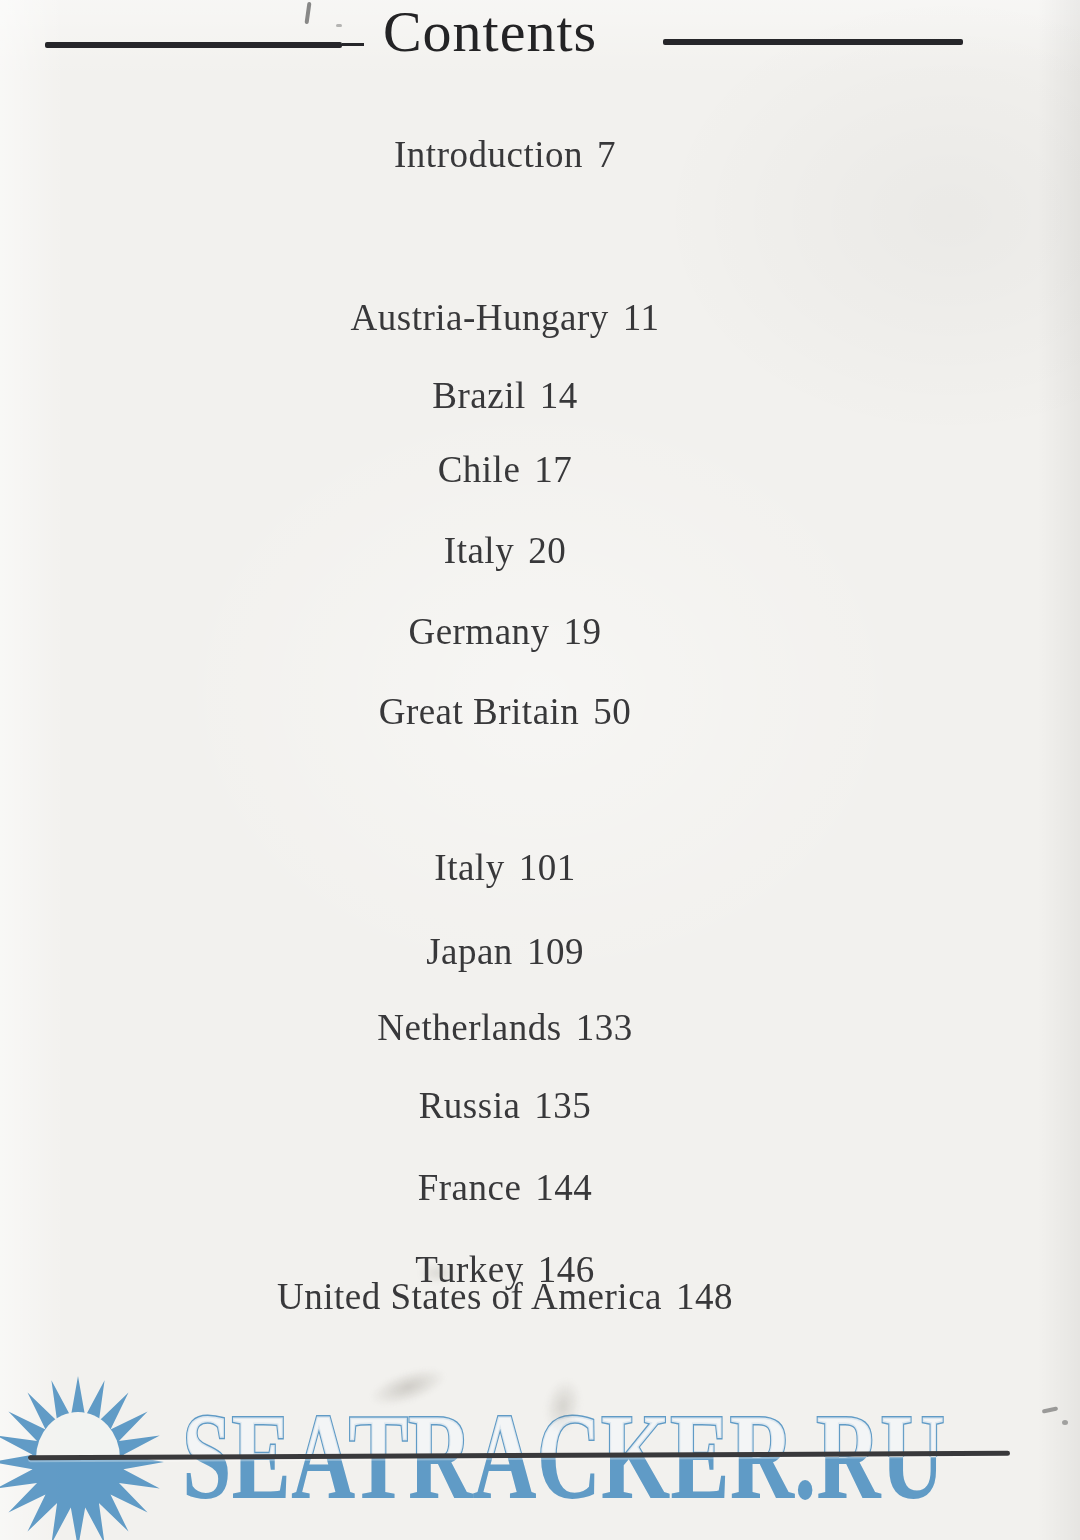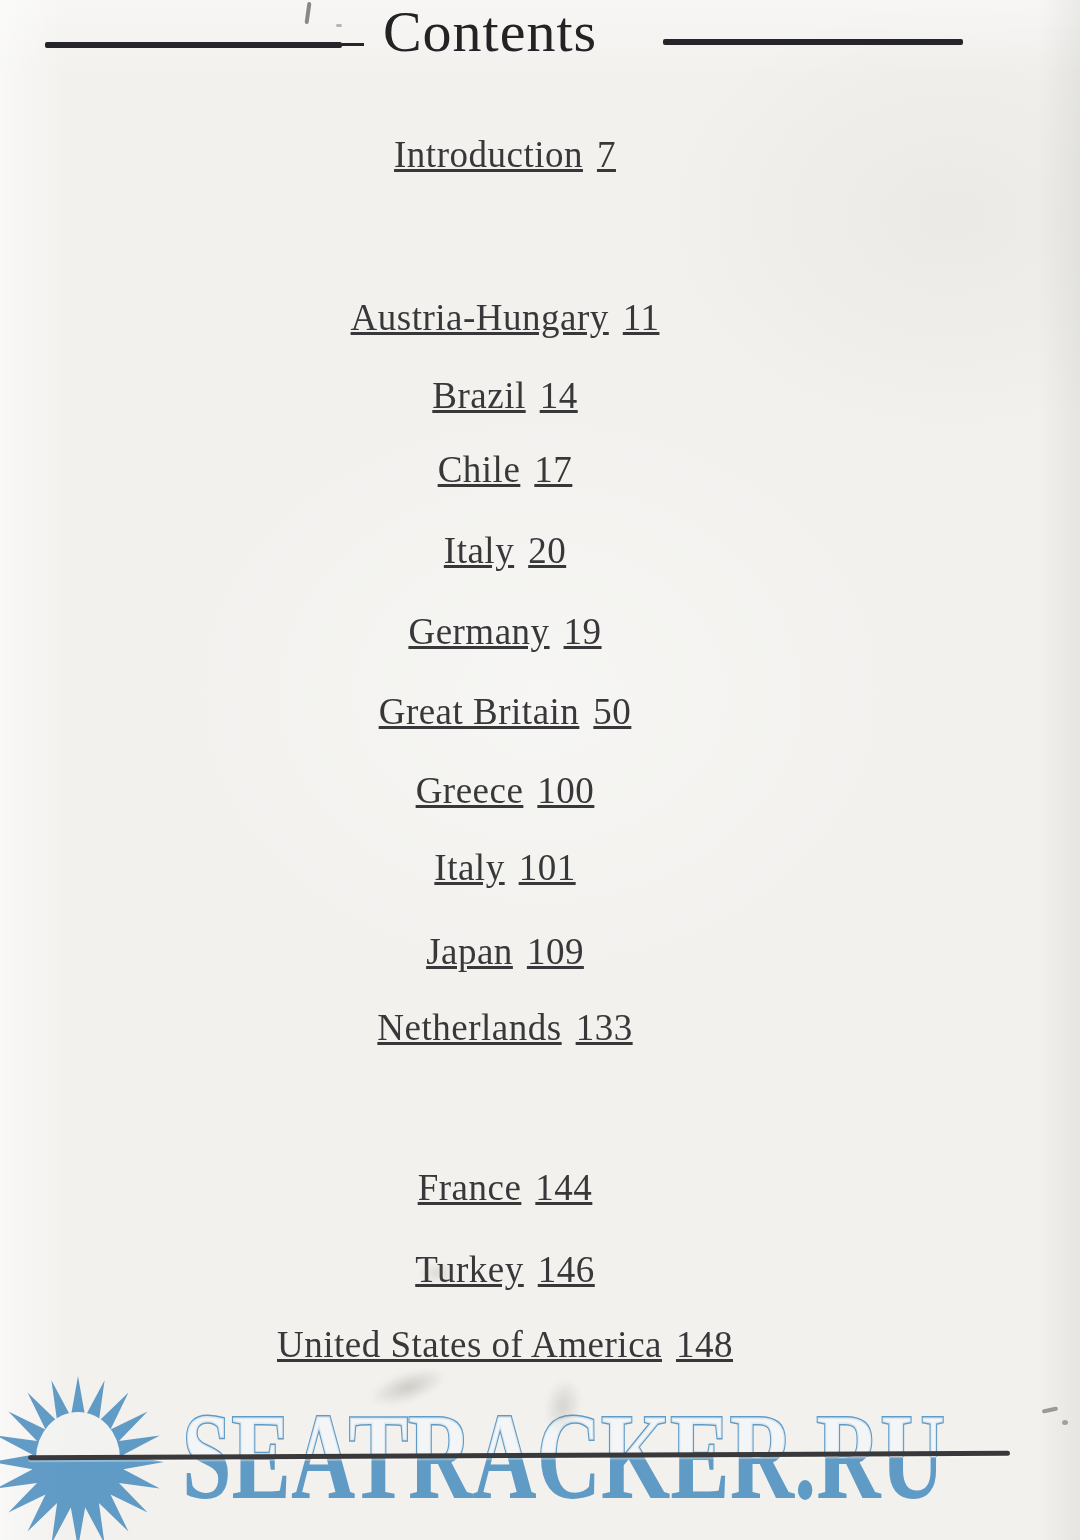--- a/index.html
+++ b/index.html
@@ -27,21 +27,20 @@
   .rule-left::after{
     content:"";position:absolute;right:-22px;top:1px;width:22px;height:3px;background:#26262a;
   }
   .rule-right{left:663px;top:39px;width:300px;}
   
   .toc{position:absolute;left:0;top:0;width:1010px;height:1400px;}
   .toc-row{
     position:absolute;left:0;width:100%;text-align:center;
     font-size:37px;line-height:46px;color:#38383a;letter-spacing:0.5px;
     white-space:nowrap;
-    text-decoration:underline;
   }
   .toc-row .pg{margin-left:14px;}
   
   .wm{position:absolute;left:0;top:1340px;width:1080px;height:200px;opacity:0.93;}
   .wm-sun{position:absolute;left:-12px;top:32px;width:180px;height:180px;z-index:1;}
   .wm-textwrap{position:absolute;left:182px;top:56px;width:898px;height:122px;z-index:2;}
   .wm-layer{
     position:absolute;left:0;top:0;height:122px;
     font:700 122px "Liberation Serif","DejaVu Serif",serif;
     line-height:122px;white-space:nowrap;letter-spacing:0px;
@@ -83,27 +82,27 @@
   <div class="rule rule-right"></div>
 
   <div class="toc">
     <div class="toc-row" style="top:132px"><span>Introduction</span><span class="pg">7</span></div>
     <div class="toc-row" style="top:295px"><span>Austria-Hungary</span><span class="pg">11</span></div>
     <div class="toc-row" style="top:373px"><span>Brazil</span><span class="pg">14</span></div>
     <div class="toc-row" style="top:447px"><span>Chile</span><span class="pg">17</span></div>
     <div class="toc-row" style="top:528px"><span>Italy</span><span class="pg">20</span></div>
     <div class="toc-row" style="top:609px"><span>Germany</span><span class="pg">19</span></div>
     <div class="toc-row" style="top:689px"><span>Great Britain</span><span class="pg">50</span></div>
-    <div class="toc-row" style="top:768px"><span>Greece</span><span class="pg">100</span></div>
     <div class="toc-row" style="top:845px"><span>Italy</span><span class="pg">101</span></div>
     <div class="toc-row" style="top:929px"><span>Japan</span><span class="pg">109</span></div>
     <div class="toc-row" style="top:1005px"><span>Netherlands</span><span class="pg">133</span></div>
+    <div class="toc-row" style="top:1083px"><span>Russia</span><span class="pg">135</span></div>
     <div class="toc-row" style="top:1165px"><span>France</span><span class="pg">144</span></div>
     <div class="toc-row" style="top:1247px"><span>Turkey</span><span class="pg">146</span></div>
-    <div class="toc-row" style="top:1322px"><span>United States of America</span><span class="pg">148</span></div>
+    <div class="toc-row" style="top:1274px"><span>United States of America</span><span class="pg">148</span></div>
   </div>
 
   <div class="wm">
     <svg class="wm-sun" viewBox="0 0 180 180">
       <polygon fill="#5695c3" points="90.0,4.0 97.2,44.6 116.6,8.2 110.9,49.0 140.5,20.4 122.5,57.5 159.6,39.5 131.0,69.1 171.8,63.4 135.4,82.8 176.0,90.0 135.4,97.2 171.8,116.6 131.0,110.9 159.6,140.5 122.5,122.5 140.5,159.6 110.9,131.0 116.6,171.8 97.2,135.4 90.0,176.0 82.8,135.4 63.4,171.8 69.1,131.0 39.5,159.6 57.5,122.5 20.4,140.5 49.0,110.9 8.2,116.6 44.6,97.2 4.0,90.0 44.6,82.8 8.2,63.4 49.0,69.1 20.4,39.5 57.5,57.5 39.5,20.4 69.1,49.0 63.4,8.2 82.8,44.6"></polygon>
       <path d="M48,86 A42,46 0 0 1 132,86 Z" fill="#f3f4f2"></path>
     </svg>
     <div class="wm-textwrap">
       <div class="wm-layer wm-top">SEATRACKER.RU</div>
       <div class="wm-layer wm-bottom">SEATRACKER.RU</div>

